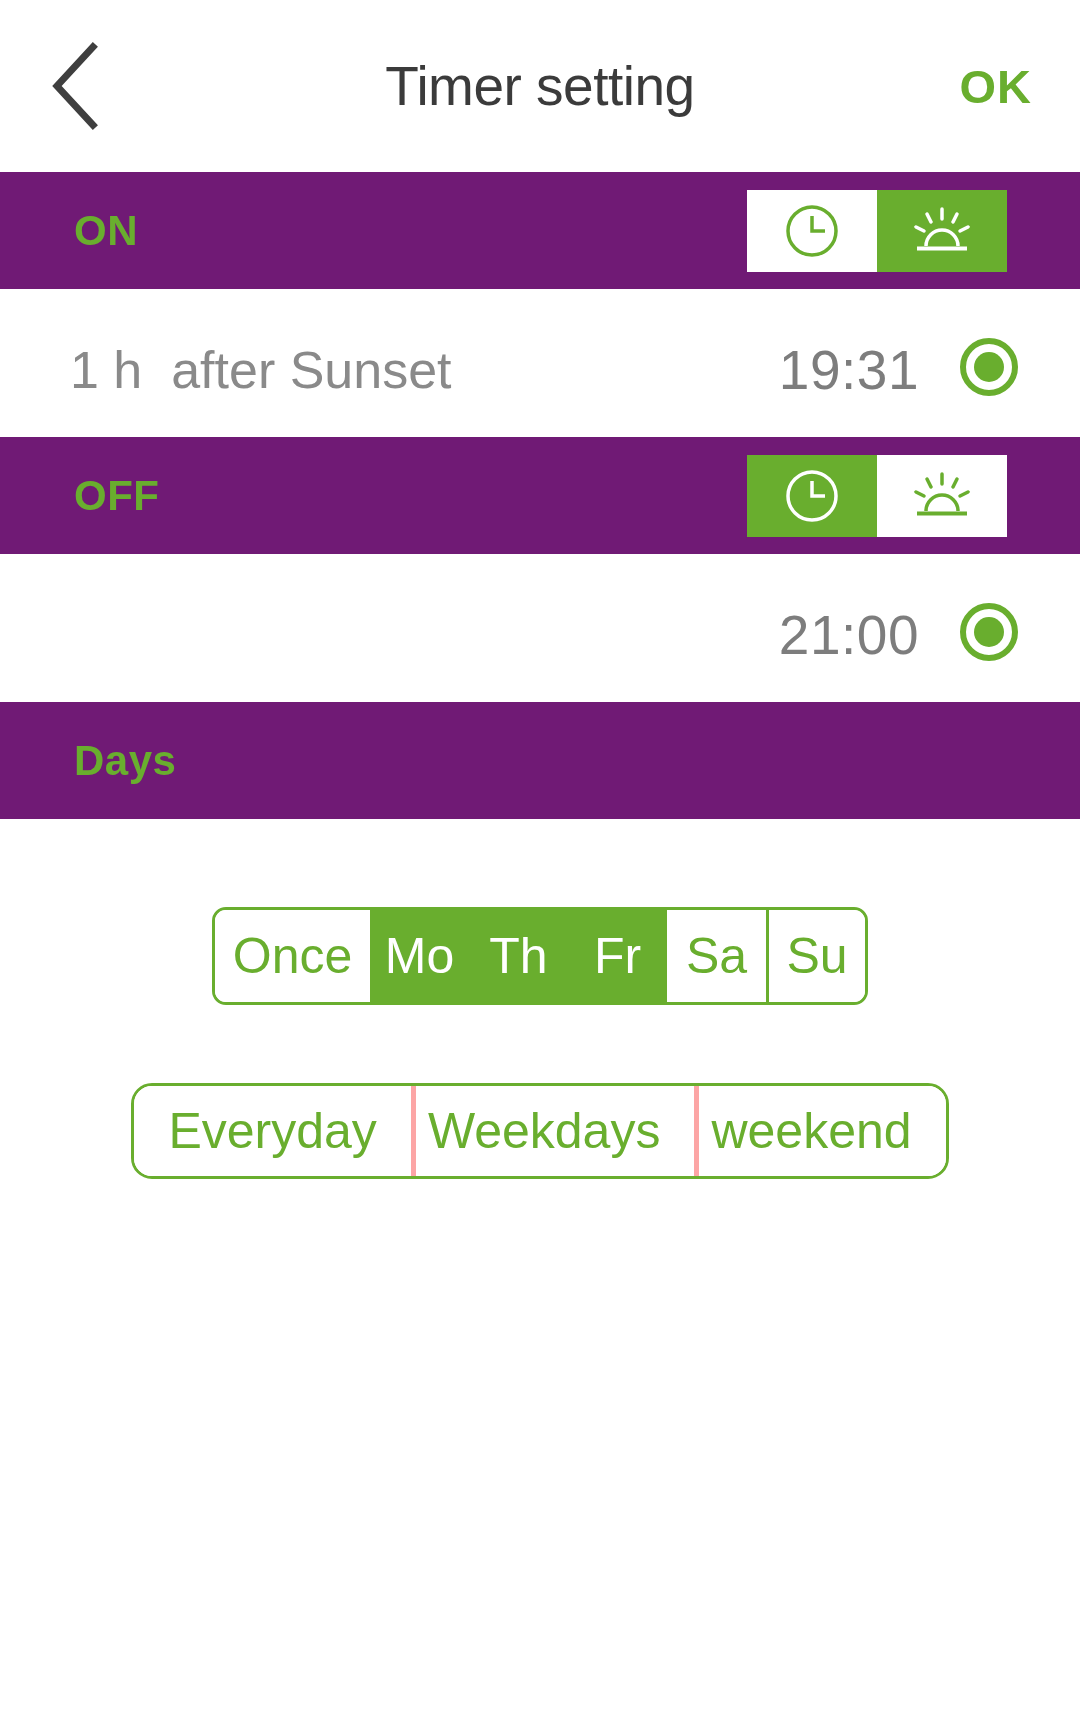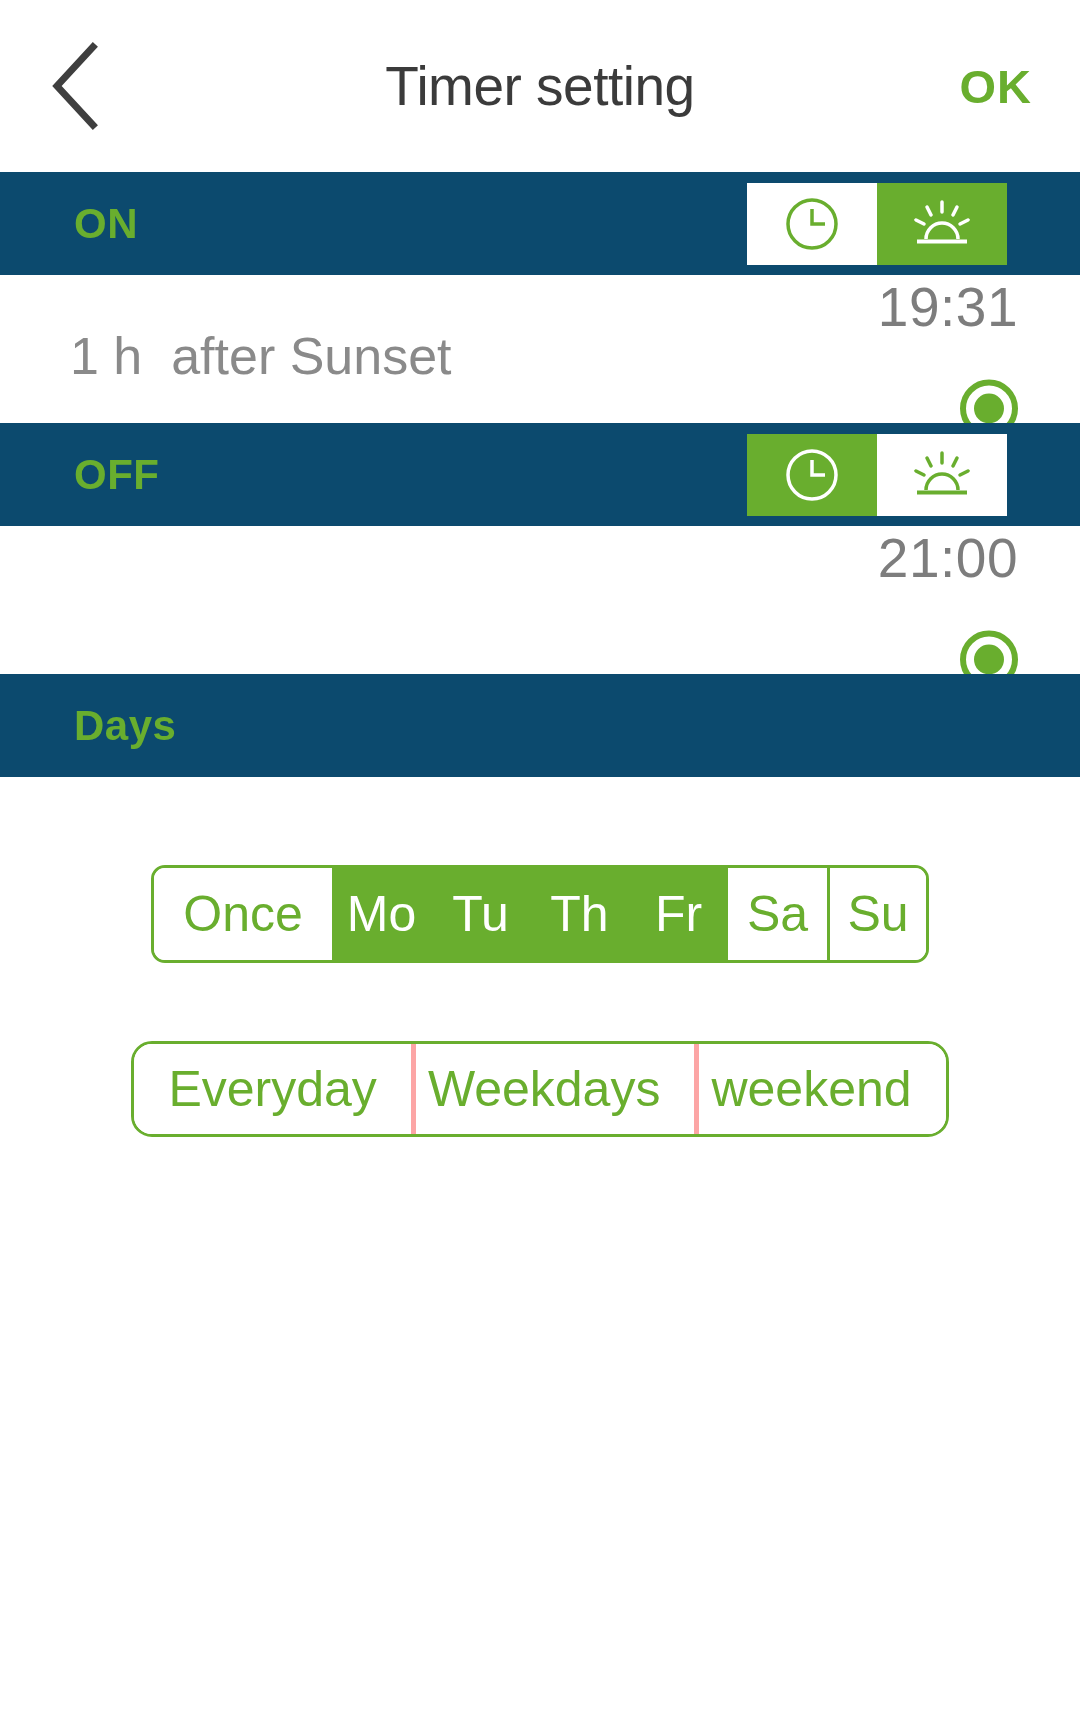--- a/index.html
+++ b/index.html
@@ -51,22 +51,22 @@
     transform: translateY(-50%);
     font-size: 47px;
     font-weight: 700;
     color: #69ae2e;
     letter-spacing: 1px;
   }
 
   
   .bar {
     position: relative;
-    height: 103px;
-    background: #0c4a6e;
+    height: 117px;
+    background: #701a75;
     display: flex;
     align-items: center;
   }
   .bar-label {
     margin-left: 74px;
     font-size: 42px;
     font-weight: 700;
     color: #69ae2e;
     letter-spacing: 0.5px;
   }
@@ -108,23 +108,22 @@
     font-weight: 300;
     color: #8a8a8a;
     white-space: pre;
   }
   .value-row .right {
     position: absolute;
     right: 62px;
     top: 50%;
     transform: translateY(-50%);
     display: flex;
-    align-items: flex-end;
+    align-items: flex-start;
     gap: 41px;
-    flex-direction: column;
   }
   .value-row .time {
     font-size: 55px;
     font-weight: 300;
     color: #7d7d7d;
     letter-spacing: 0.5px;
   }
   .radio {
     width: 58px;
     height: 58px;
@@ -178,21 +177,21 @@
     background: #69ae2e;
     color: #ffffff;
   }
   .seg-days .seg.unsel {
     background: #ffffff;
     color: #69ae2e;
   }
   .seg-days .seg.divider-left {
     border-left: 3px solid #69ae2e;
   }
-  .seg-days .seg.w-once { width: 178px; }
+  .seg-days .seg.w-once { width: 155px; }
   .seg-days .seg.w-day  { width: 99px; }
 
   
   .seg-presets {
     display: flex;
     border: 3px solid #69ae2e;
     border-radius: 21px;
     overflow: hidden;
     height: 96px;
     box-sizing: border-box;
@@ -311,21 +310,20 @@
 <div class="bar">
   <div class="bar-label">Days</div>
 </div>
 
 <div class="days-area">
 
   <div class="pill-row">
     <div class="seg-days">
       <div class="seg unsel w-once">Once</div>
       <div class="seg sel w-day">Mo</div>
-      <div class="seg sel w-day">Tu</div>
       <div class="seg sel w-day">Th</div>
       <div class="seg sel w-day">Fr</div>
       <div class="seg unsel w-day">Sa</div>
       <div class="seg unsel w-day divider-left">Su</div>
     </div>
   </div>
 
   <div class="pill-row">
     <div class="seg-presets">
       <div class="seg">Everyday</div>

